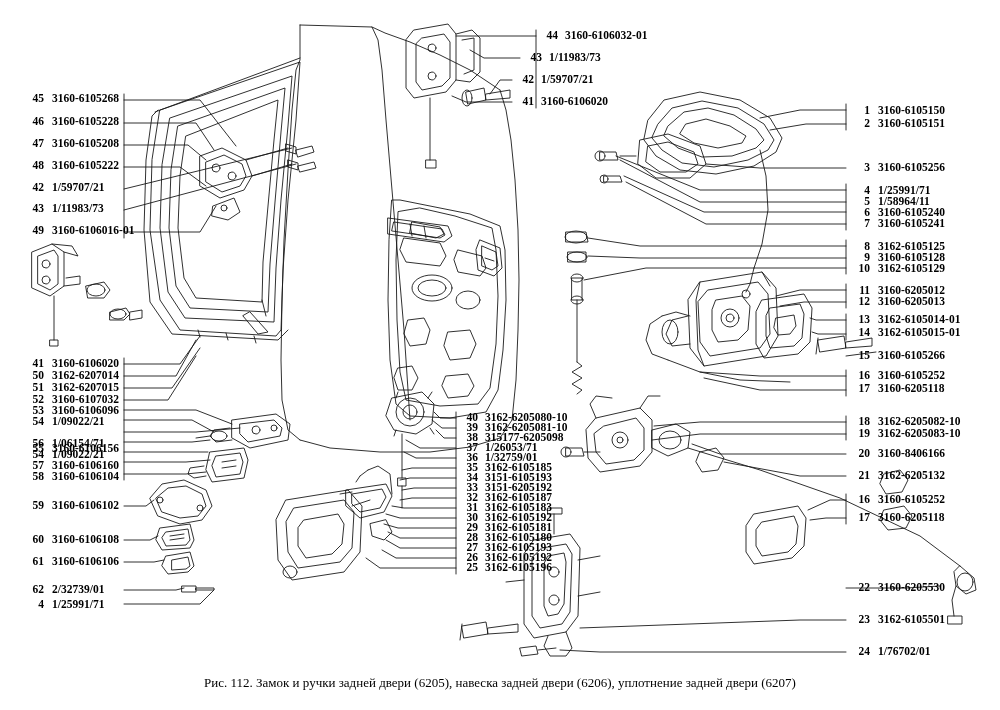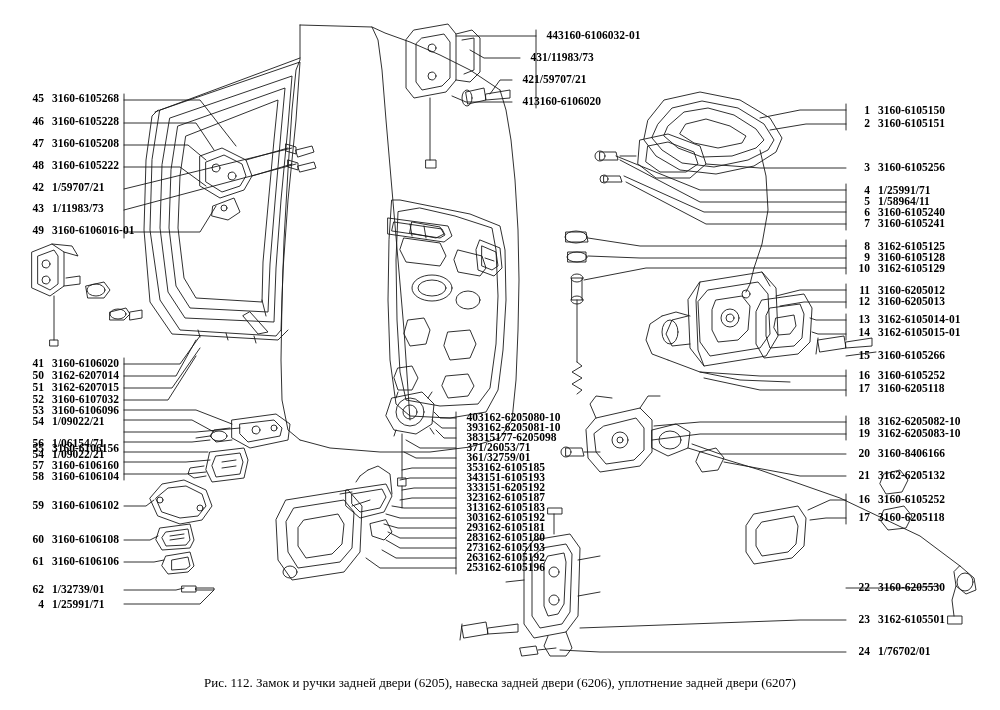--- a/index.html
+++ b/index.html
@@ -35,21 +35,21 @@
     display: inline-block;
     text-align: right;
     font-weight: bold;
   }
   .callout .code {
     display: inline-block;
     font-weight: bold;
   }
   .left-list .num { width: 18px; margin-right: 8px; }
   .right-list .num { width: 18px; margin-right: 8px; }
-  .center-list .num { width: 18px; }
+  .center-list .num { width: 18px; margin-right: 7px; }
   .caption {
     position: absolute;
     left: 0;
     width: 1000px;
     text-align: center;
     font-family: "Liberation Serif", serif;
     font-size: 13px;
     color: #000;
     line-height: 14px;
   }
@@ -475,21 +475,21 @@
   <div class="callout left-list" style="left:26px; top:499px;">
     <span class="num">59</span><span class="code">3160-6106102</span>
   </div>
   <div class="callout left-list" style="left:26px; top:533px;">
     <span class="num">60</span><span class="code">3160-6106108</span>
   </div>
   <div class="callout left-list" style="left:26px; top:555px;">
     <span class="num">61</span><span class="code">3160-6106106</span>
   </div>
   <div class="callout left-list" style="left:26px; top:583px;">
-    <span class="num">62</span><span class="code">1/32739/01</span>
+    <span class="num">62</span><span class="code">2/32739/01</span>
   </div>
   <div class="callout left-list" style="left:26px; top:598px;">
     <span class="num">4</span><span class="code">1/25991/71</span>
   </div>
 
   <div class="callout center-list" style="left:460px; top:411px;">
     <span class="num">40</span><span class="code">3162-6205080-10</span>
   </div>
   <div class="callout center-list" style="left:460px; top:421px;">
     <span class="num">39</span><span class="code">3162-6205081-10</span>

